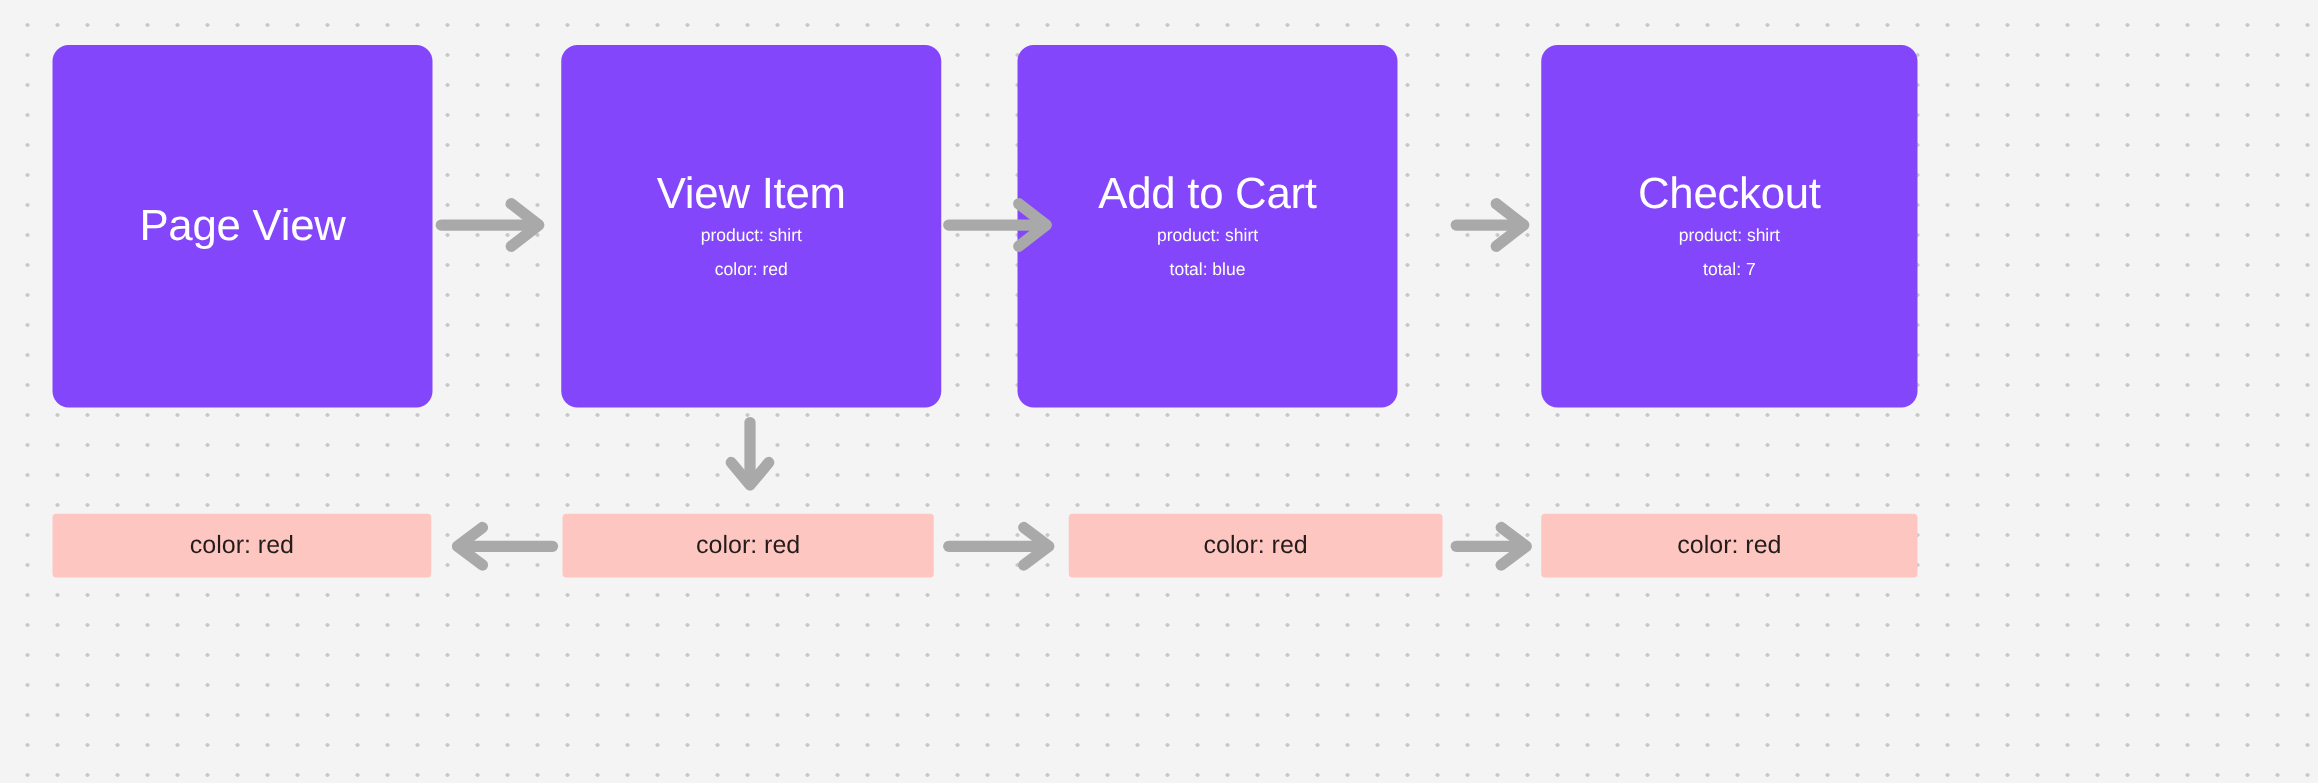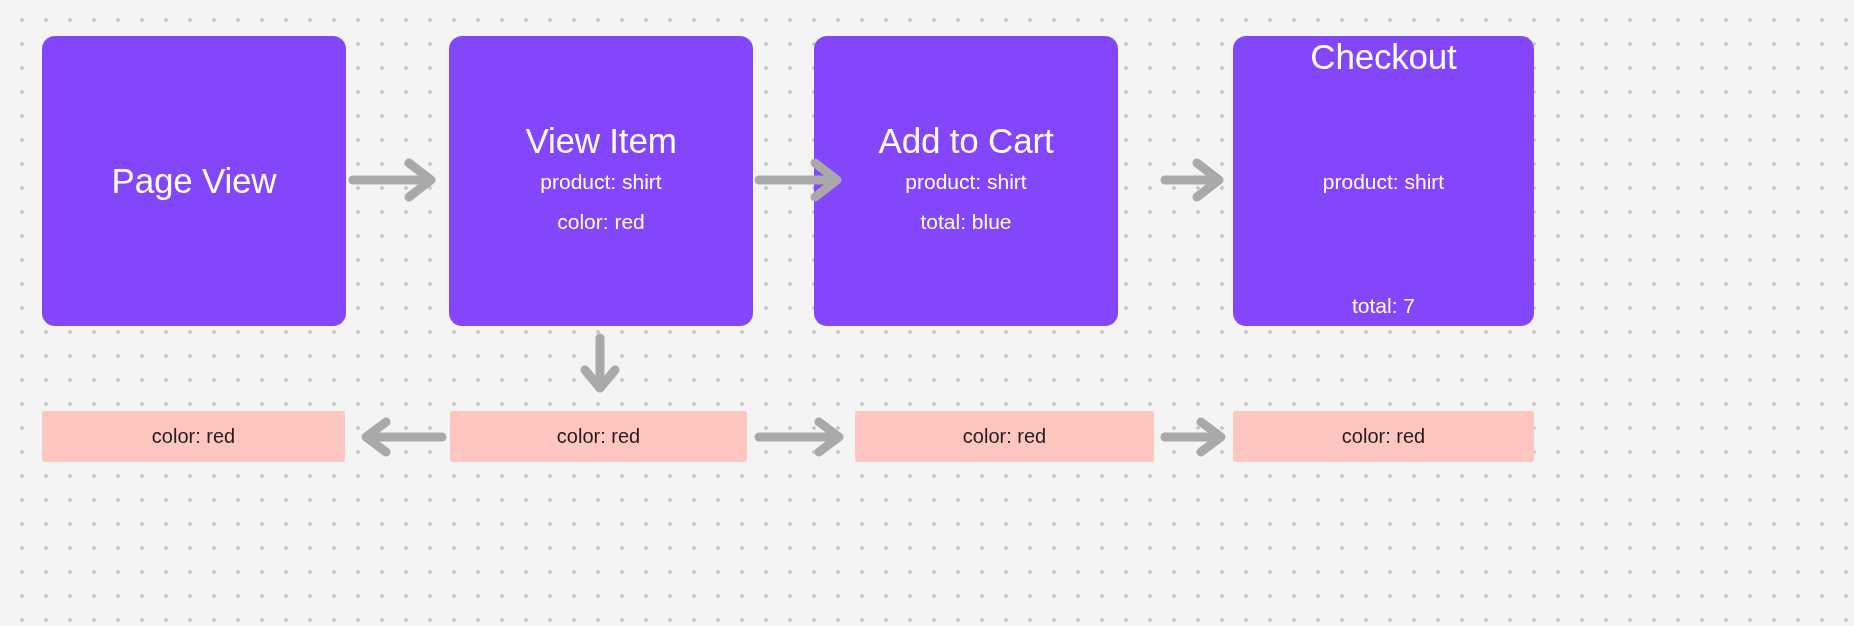--- a/index.html
+++ b/index.html
@@ -40,31 +40,31 @@
     user-select: none;
   }
   .node .node-title {
     font-size: 35px;
     line-height: 1.18;
     font-weight: 400;
     letter-spacing: -0.2px;
     white-space: nowrap;
   }
   .node .node-prop {
-    font-size: 21px;
+    font-size: 14px;
     line-height: 1.9;
     font-weight: 400;
     white-space: nowrap;
   }
   .node.single .node-title { margin-top: 0; }
 
   #node-0 { left: 42px;   }
   #node-1 { left: 449px;  }
   #node-2 { left: 814px;  }
-  #node-3 { left: 1233px; width: 301px; justify-content: space-between; }
+  #node-3 { left: 1233px; width: 301px; }
 
   
   .chip {
     position: absolute;
     top: 411px;
     height: 51px;
     background: #fdc6c0;
     border-radius: 3px;
     display: flex;
     align-items: center;

